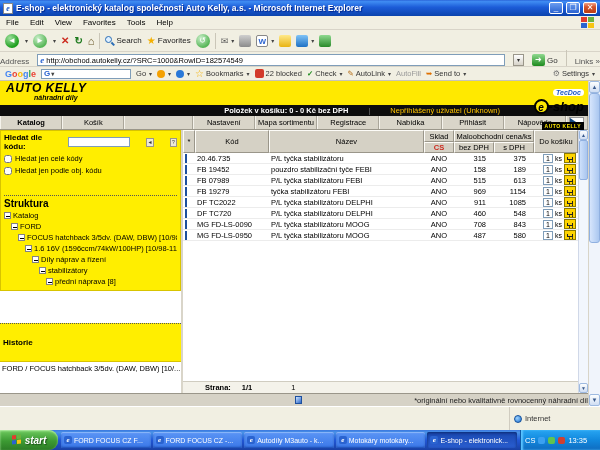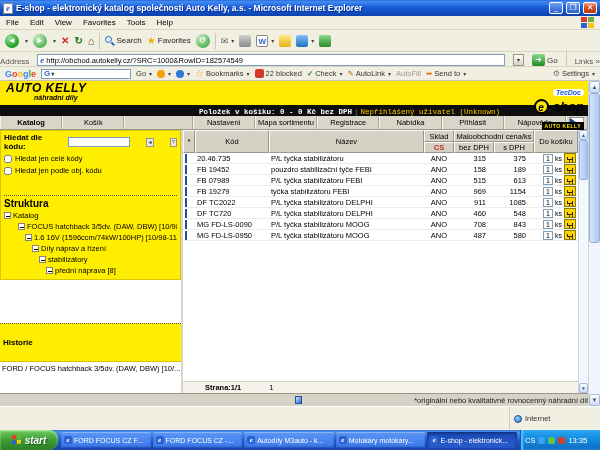--- a/index.html
+++ b/index.html
@@ -76,21 +76,21 @@
   .banner { height:24px; background:#ffe900; display:flex; align-items:flex-start; padding:1px 4px 0 6px; position:relative; flex:0 0 auto; }
   .ak-brand { font:bold italic 12px "Liberation Sans",sans-serif; letter-spacing:0.5px; color:#000; line-height:12px; }
   .ak-sub { font:bold italic 7px "Liberation Sans",sans-serif; margin-left:28px; line-height:8px; }
   .banner .right { position:absolute; right:4px; top:0; text-align:right; z-index:5; }
   .tecdoc { font:bold italic 7px "Liberation Sans",sans-serif; color:#1b57c4; background:#fff; border-radius:4px; padding:0 3px; display:inline-block; }
   .eshop { display:flex; align-items:center; margin-top:0; }
   .eshop .ecirc { width:15px; height:15px; border:2.5px solid #000; border-radius:50%; background:#ffe900; color:#000; font:bold italic 10px "Liberation Sans",sans-serif; text-align:center; line-height:14px; }
   .eshop .eshop-word { font:bold italic 13px "Liberation Sans",sans-serif; color:#000; }
   .eshop-sub { background:#000; color:#ffe900; font:bold 5px "Liberation Sans",sans-serif; padding:1px 3px; display:inline-block; letter-spacing:0.5px; }
 
-  .blackstrip { height:11px; background:#0d0d0d; display:flex; align-items:flex-end; justify-content:flex-end; gap:2px; padding-right:88px; font-size:7.5px; flex:0 0 auto;font-family:Liberation Mono, monospace; }
+  .blackstrip { height:11px; background:#0d0d0d; display:flex; align-items:center; justify-content:flex-end; gap:20px; padding-right:88px; font-size:7.5px; flex:0 0 auto; }
   .cartstatus { color:#fff; font-weight:bold; }
   .strip-div { color:#777; }
   .userstatus { color:#ffc400; }
 
   .tabs { height:14px; background:#d9d5c9; display:flex; flex:0 0 auto; font-size:7.5px; border-bottom:1px solid #9a968a; }
   .tab { flex:1; display:flex; align-items:center; justify-content:center; border-right:1px solid #aaa69a; border-left:1px solid #f5f3ec; color:#000; }
   .tab.active { font-weight:bold; }
   .tab.empty { flex:1.1; }
   .tab.flagcell { flex:0 0 22px; }
   .flag { width:13px; height:9px; position:relative; background:linear-gradient(#fff 50%,#d7141a 50%); box-shadow:0 0 0 1px #999; }
@@ -130,21 +130,21 @@
   .cell.center { text-align:center; }
   .cell.num { text-align:right; padding-right:8px; }
   .rowicon { width:7px; height:8px; background:linear-gradient(135deg,#cfe4ff,#2a66c8); border:1px solid #1d4f9e; margin:0 auto; }
   .cartcell { display:flex; align-items:center; gap:2px; justify-content:flex-end; padding-right:2px; }
   .qty { width:10px; height:9px; border:1px solid #7f9db9; font-size:7px; text-align:center; padding:0; }
   .unit { font-size:7px; }
   .cartbtn { width:12px; height:10px; background:#ffd400; border:1px solid #8a7a00; display:flex; align-items:center; justify-content:center; }
   .cart-glyph { display:block; width:6px; height:3px; border:1px solid #222; border-top:none; position:relative; }
   .cart-glyph::after { content:''; position:absolute; left:0.5px; top:3.5px; width:1.5px; height:1.5px; background:#222; border-radius:50%; box-shadow:3px 0 0 #222; }
   .tbody-fill { flex:1; background:#fff; }
-  .pager { height:12px; flex:0 0 auto; display:flex; align-items:center; gap:0; font-size:7.5px; padding-left:22px; background:#f4f2ea; border-top:1px solid #d0ccc0; }
+  .pager { height:12px; flex:0 0 auto; display:flex; align-items:center; gap:11px; font-size:7.5px; padding-left:22px; background:#f4f2ea; border-top:1px solid #d0ccc0; }
   .pager .bold { font-weight:bold; }
   .pager .pageno { margin-left:28px; }
 
   
   .vsb { width:10px; flex:0 0 auto; background:#f2f6fd; display:flex; flex-direction:column; border-left:1px solid #d0d8e8; }
   .vsb .arrow { height:10px; background:linear-gradient(#fdfefe,#cfddf3); border:1px solid #9db9e0; border-radius:2px; font-size:5px; color:#3a5a8c; text-align:center; line-height:9px; flex:0 0 auto; }
   .vsb .track { flex:1; }
   .vsb .thumb { height:40px; background:linear-gradient(90deg,#cde0fb,#a9c5ee); border:1px solid #90b0e0; border-radius:2px; margin:0; }
 
   
@@ -359,20 +359,24 @@
             </div>
             <div class="chk-row">
               <input type="checkbox" style="">
               <span>Hledat jen podle obj. kódu</span>
             </div>
             <div class="struct-title">Struktura</div>
             <div class="tree">
               <div class="tree-item lvl0">
                   <span class="tbox"></span>
                   <span>Katalog</span>
+                </div>
+              <div class="tree-item lvl1">
+                  <span class="tbox"></span>
+                  <span>FORD</span>
                 </div>
               <div class="tree-item lvl2">
                   <span class="tbox"></span>
                   <span>FOCUS hatchback 3/5dv. (DAW, DBW) [10/98-]</span>
                 </div>
               <div class="tree-item lvl3">
                   <span class="tbox"></span>
                   <span>1.6 16V (1596ccm/74kW/100HP) [10/98-11/...</span>
                 </div>
               <div class="tree-item lvl4">

